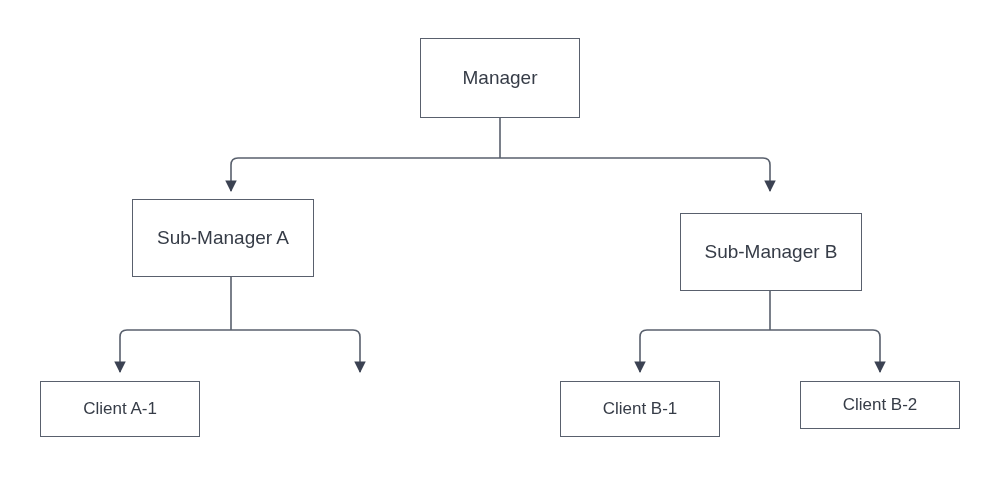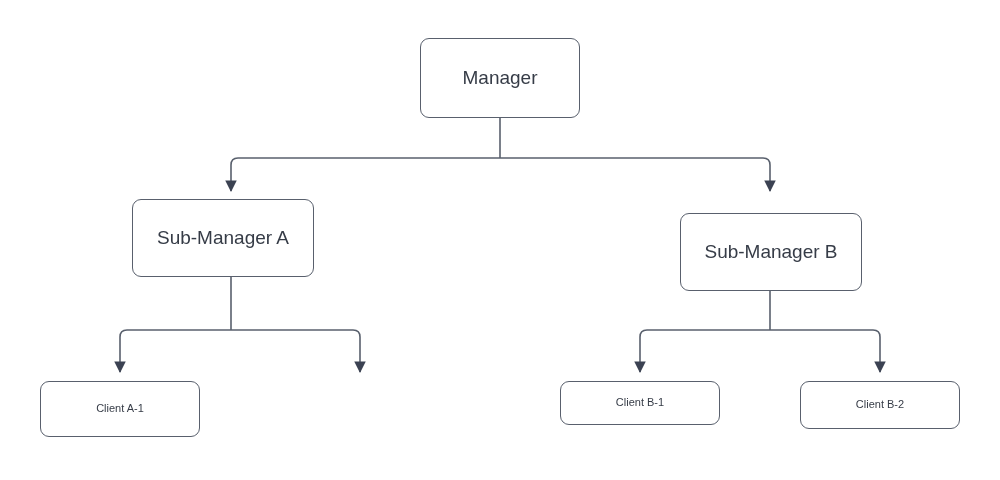--- a/index.html
+++ b/index.html
@@ -23,36 +23,36 @@
     left: 0;
     top: 0;
     width: 1000px;
     height: 480px;
   }
   .node {
     position: absolute;
     box-sizing: border-box;
     background: #ffffff;
     border: 1.4px solid #59606d;
-    border-radius: 9px;
+    border-radius: 0;
     display: flex;
     align-items: center;
     justify-content: center;
     color: #363c47;
     text-align: center;
     line-height: 1.2;
     z-index: 2;
   }
   .node-label {
     display: block;
     white-space: nowrap;
   }
   .node.level-0 { font-size: 19px; }
   .node.level-1 { font-size: 19px; }
-  .node.level-2 { font-size: 11px; }
+  .node.level-2 { font-size: 17px; }
 </style>
 </head>
 <body>
 
 <div id="canvas">
 
   <svg id="edges" viewBox="0 0 1000 480" xmlns="http://www.w3.org/2000/svg">
     <defs>
       <marker id="arrow" viewBox="0 0 10 10" refX="9.2" refY="5" markerWidth="7.2" markerHeight="7.2" orient="auto-start-reverse">
         <path d="M 0 0 L 10 5 L 0 10 z" fill="#3b4252"></path>
@@ -91,21 +91,21 @@
 
   <div class="node level-1" style="left:680px; top:213px; width:182px; height:78px;">
     <span class="node-label">Sub-Manager B</span>
   </div>
 
   <div class="node level-2" style="left:40px; top:381px; width:160px; height:56px;">
     <span class="node-label">Client A-1</span>
   </div>
 
 
-  <div class="node level-2" style="left:560px; top:381px; width:160px; height:44px;">
+  <div class="node level-2" style="left:560px; top:381px; width:160px; height:56px;">
     <span class="node-label">Client B-1</span>
   </div>
 
   <div class="node level-2" style="left:800px; top:381px; width:160px; height:48px;">
     <span class="node-label">Client B-2</span>
   </div>
 
 </div>
 
 </body></html>

